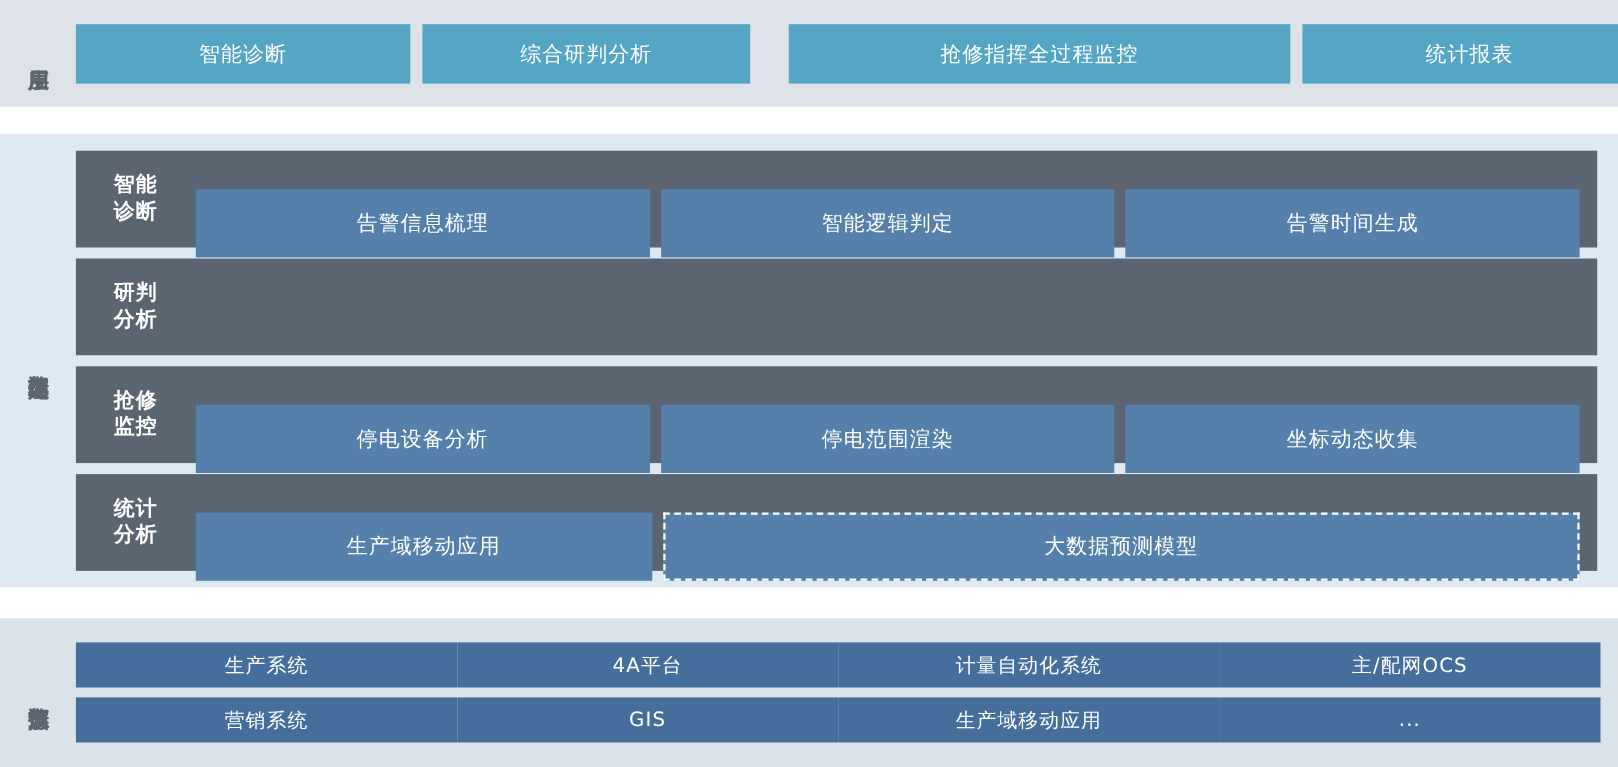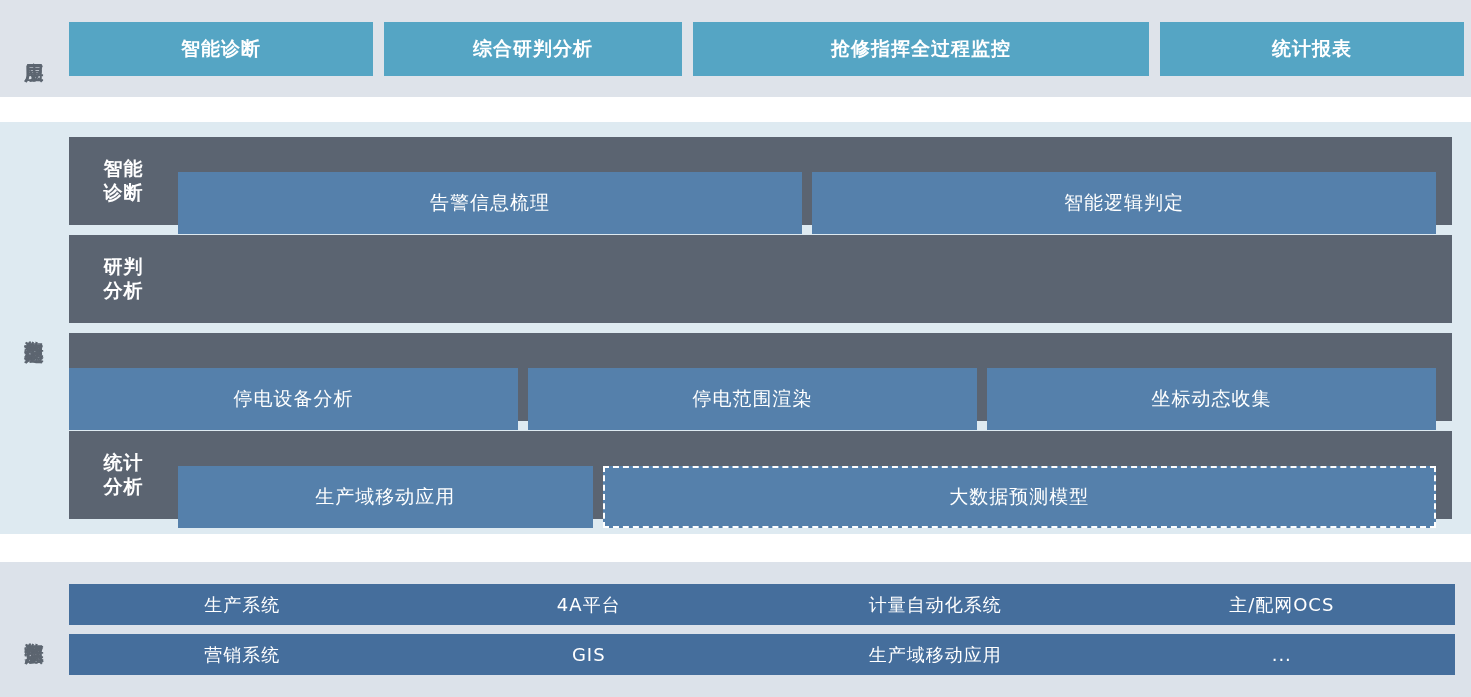--- a/index.html
+++ b/index.html
@@ -65,25 +65,24 @@
   }
   .app-card {
     height: 54px;
     background: #55a5c4;
     display: flex;
     align-items: center;
     justify-content: center;
     color: #ffffff;
     font-size: 19px;
     letter-spacing: 1px;
-    font-weight: bold;
   }
   .app-card.w1 { flex: 0 0 304px; }
   .app-card.w2 { flex: 0 0 298px; }
-  .app-card.w3 { flex: 0 0 456px; }
+  .app-card.w3 { flex: 0 0 456px; margin-left: 24px; }
   .app-card.w4 { flex: 0 0 304px; }
 
   
   #process-layer {
     top: 122px;
     height: 412px;
     background: #deeaf1;
   }
   #process-layer .layer-body {
     flex: 1 1 auto;
@@ -186,29 +185,32 @@
   <section class="layer" id="process-layer">
     <div class="layer-label">数据处理层</div>
     <div class="layer-body">
 
       <div class="proc-row">
         <div class="proc-row-label">智能
 诊断</div>
         <div class="proc-cells">
           <div class="proc-cell">告警信息梳理</div>
           <div class="proc-cell">智能逻辑判定</div>
+          <div class="proc-cell">告警时间生成</div>
         </div>
       </div>
 
       <div class="proc-row">
         <div class="proc-row-label">研判
 分析</div>
       </div>
 
       <div class="proc-row">
+        <div class="proc-row-label">抢修
+监控</div>
         <div class="proc-cells">
           <div class="proc-cell">停电设备分析</div>
           <div class="proc-cell">停电范围渲染</div>
           <div class="proc-cell">坐标动态收集</div>
         </div>
       </div>
 
       <div class="proc-row">
         <div class="proc-row-label">统计
 分析</div>

